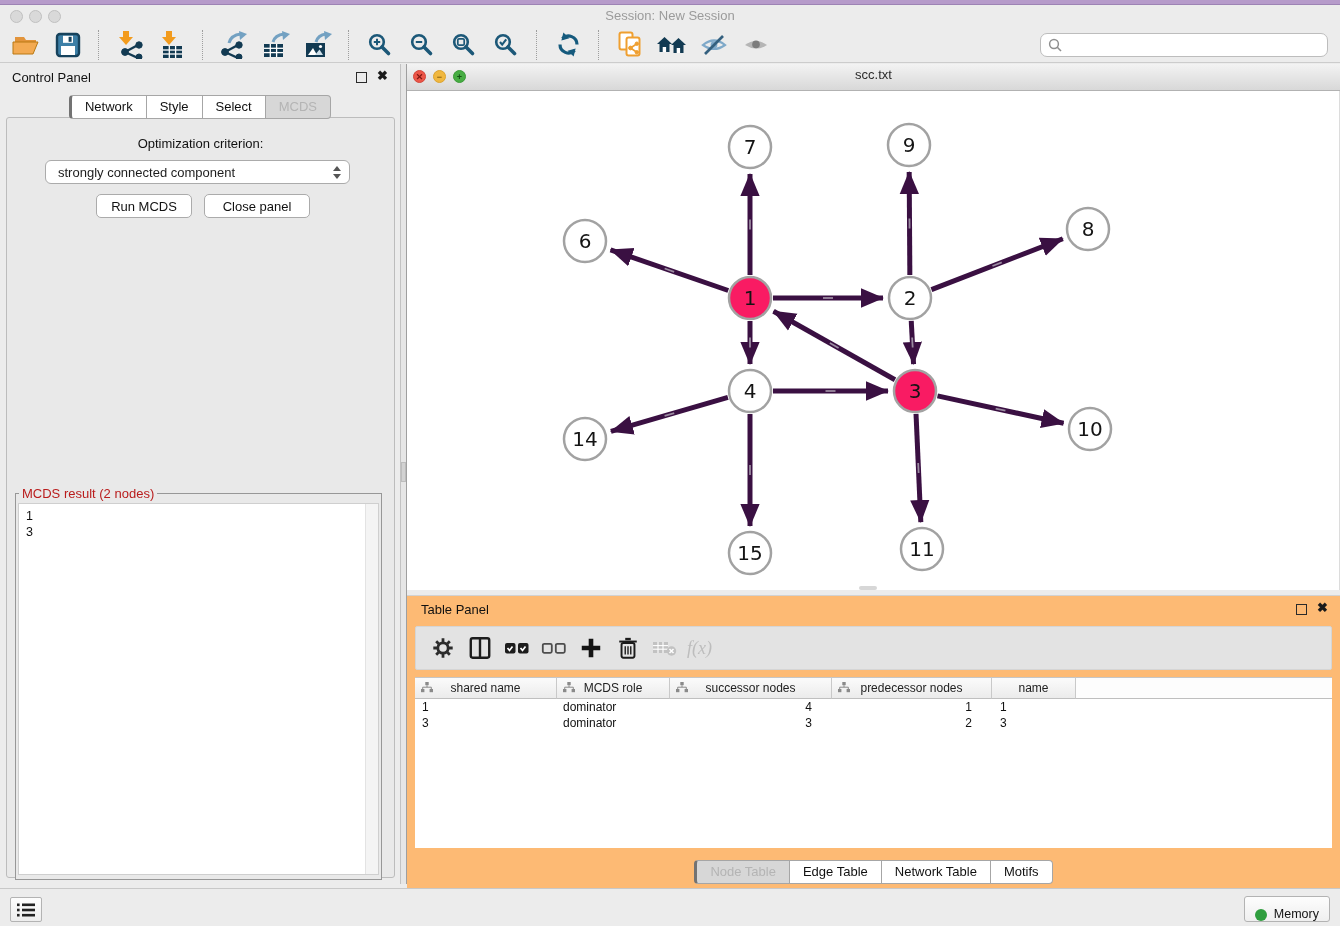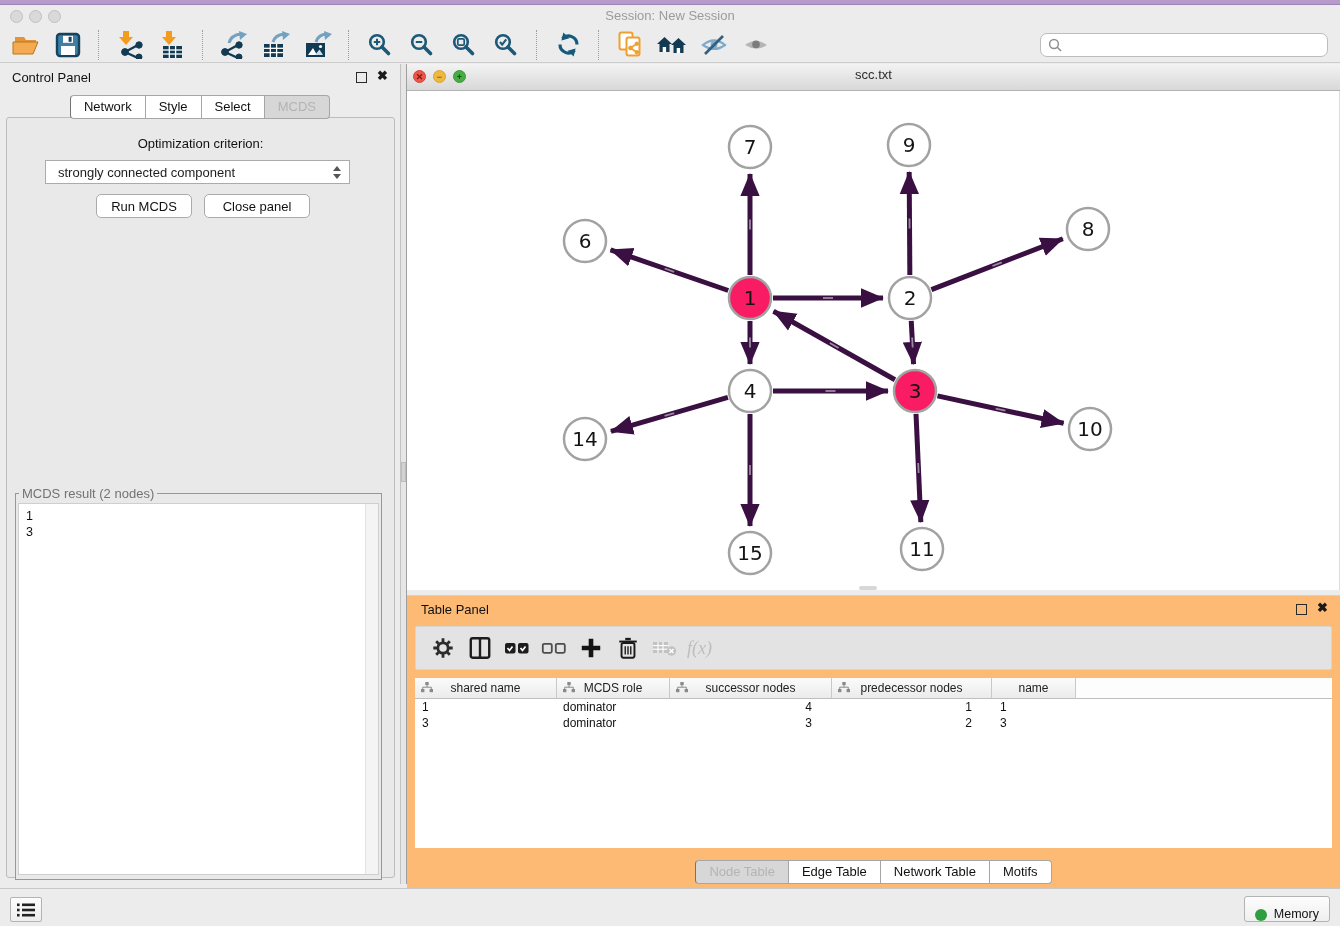--- a/index.html
+++ b/index.html
@@ -22,35 +22,35 @@
   .searchbox input{border:none;outline:none;flex:1;font-size:13px;background:transparent;margin-left:5px;}
   
   .control-panel{position:absolute;left:0;top:64px;width:400px;height:820px;background:#ececec;text-decoration:underline;}
   .panel-header{position:relative;height:28px;}
   .panel-header .ptitle{position:absolute;left:12px;top:6px;font-size:13px;color:#111;}
   .float-icon{position:absolute;top:8px;width:9px;height:9px;border:1.5px solid #2a2a2a;background:transparent;}
   .close-icon{position:absolute;top:4px;font-size:13px;font-weight:bold;color:#1a1a1a;}
   .tabs-row{position:absolute;left:0;right:0;display:flex;justify-content:center;z-index:3;}
   .control-panel .tabs-row{top:31px;}
   .tab{font-size:13px;padding:3px 13px 4px 13px;background:#fff;border:1px solid #a6a6a6;border-left:none;color:#111;cursor:default;}
-  .tab:first-child{border-left:1px solid #737373;border-radius:4px 0 0 4px;}
+  .tab:first-child{border-left:3px solid #737373;border-radius:4px 0 0 4px;}
   .tab:last-child{border-radius:0 4px 4px 0;}
   .tab.active{background:#d7d7d7;color:#b4b4b4;}
   .ctl-body{position:absolute;left:6px;right:5px;top:53px;bottom:6px;background:#e9e9e9;border:1px solid #bcbcbc;border-radius:3px;}
   .opt-label{position:absolute;left:0;right:0;top:18px;text-align:center;font-size:13px;color:#111;}
-  .criterion-select{position:absolute;left:38px;right:44px;top:42px;height:24px;background:#fff;border:1px solid #ababab;border-radius:0;display:flex;align-items:center;font-size:13px;padding-left:12px;box-sizing:border-box;}
+  .criterion-select{position:absolute;left:38px;right:44px;top:42px;height:24px;background:#fff;border:1px solid #ababab;border-radius:6px;display:flex;align-items:center;font-size:13px;padding-left:12px;box-sizing:border-box;}
   .stepper{position:absolute;right:8px;top:3px;display:flex;flex-direction:column;line-height:0;}
   .stepper span{width:0;height:0;border-left:4px solid transparent;border-right:4px solid transparent;margin:1.5px 0;}
   .step-up{border-bottom:5px solid #555;}
   .step-down{border-top:5px solid #555;}
   .btn{position:absolute;height:22px;background:#fff;border:1px solid #ababab;border-radius:5px;font-size:13px;display:flex;align-items:center;justify-content:center;color:#111;}
   .run-btn{left:89px;width:94px;top:76px;}
   .closep-btn{left:197px;width:104px;top:76px;}
   .result-fieldset{position:absolute;left:8px;right:12px;top:368px;height:388px;border:1px solid #979797;margin:0;padding:2px;background:#e9e9e9;}
-  .result-fieldset legend{font-size:13px;color:#737373;padding:0 3px;margin-left:1px;}
+  .result-fieldset legend{font-size:13px;color:#b91c1c;padding:0 3px;margin-left:1px;}
   .result-area{position:relative;height:calc(100% - 4px);background:#fff;border:1px solid #cfcfcf;overflow:hidden;}
   .result-line{font-size:12.5px;line-height:16px;padding-left:7px;color:#111;}
   .result-area .vtrack{position:absolute;right:0;top:0;bottom:0;width:12px;background:#f4f4f4;border-left:1px solid #e3e3e3;}
   .result-area .rpad{padding-top:4px;}
   
   .vdivider{position:absolute;left:400px;top:64px;width:7px;height:820px;background:#e6e6e6;border-left:1px solid #c2c2c2;border-right:1px solid #9f9f9f;box-sizing:border-box;}
   .vdivider .grip{position:absolute;left:0px;top:398px;width:5px;height:20px;background:#d2d2d2;border:1px solid #bdbdbd;box-sizing:border-box;}
   
   .net-window{position:absolute;left:407px;top:64px;width:933px;height:526px;}
   .net-titlebar{position:relative;height:26px;background:linear-gradient(#f3f3f3,#d8d8d8);border-bottom:1px solid #b2b2b2;}

